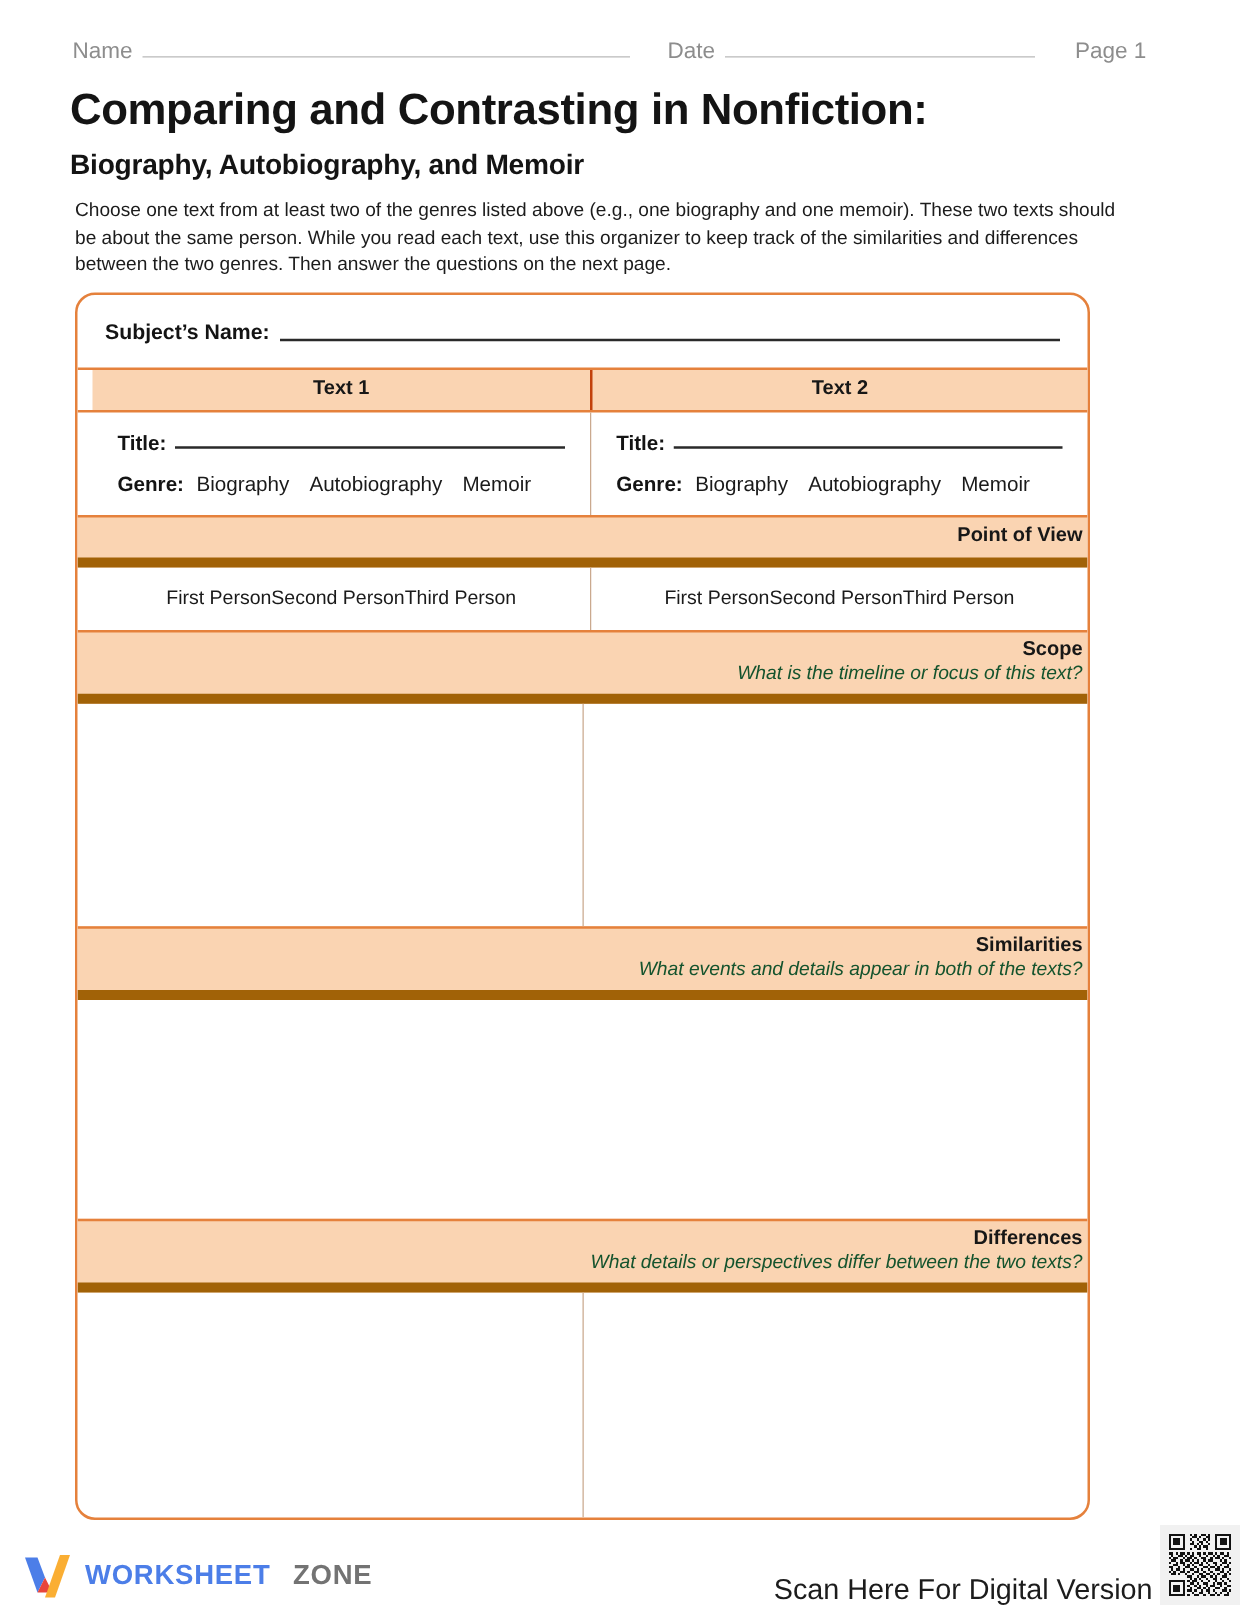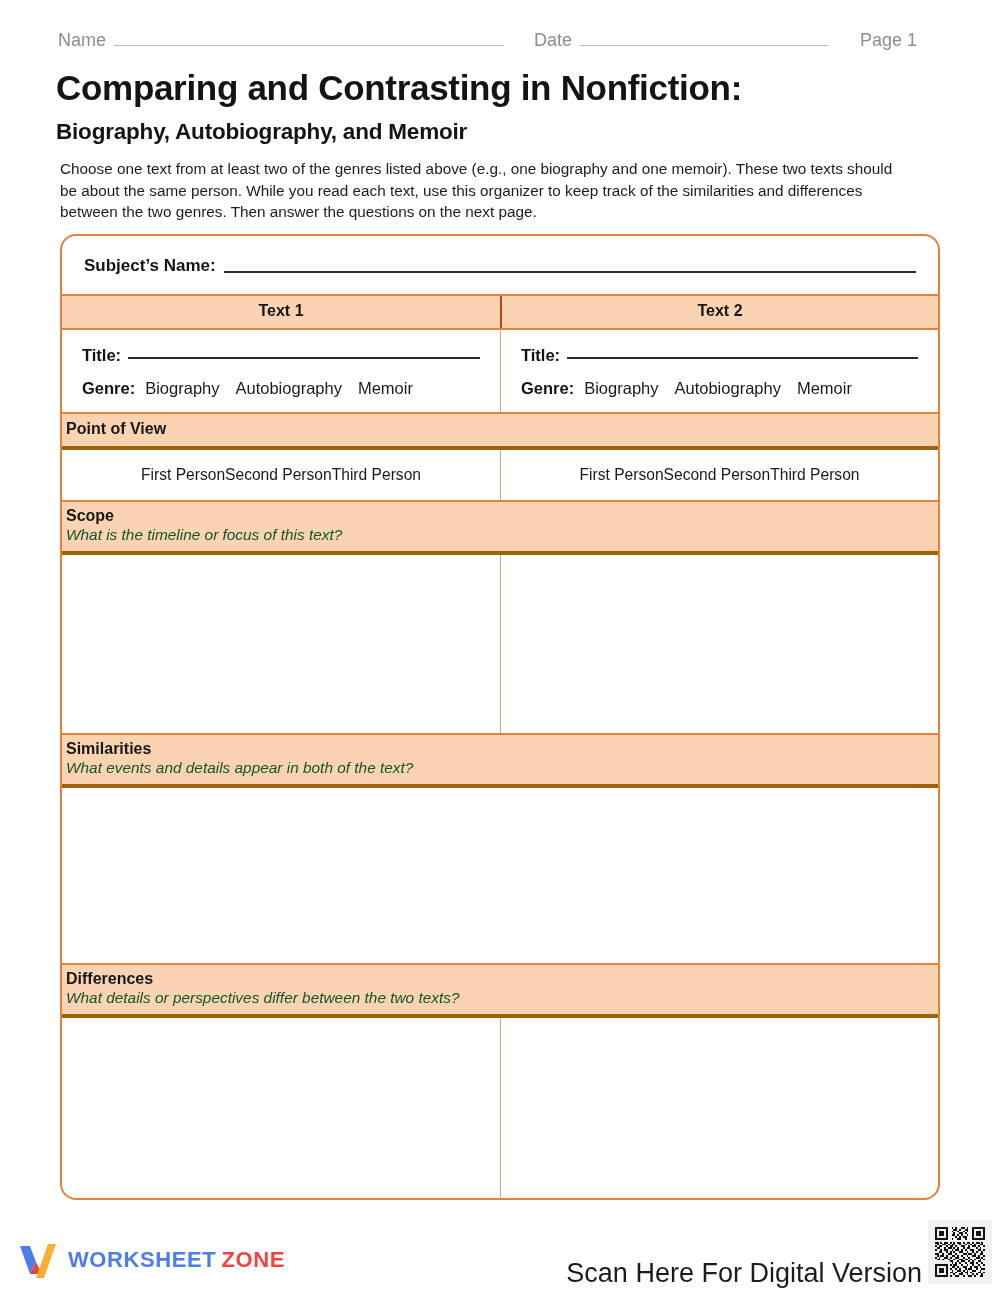--- a/index.html
+++ b/index.html
@@ -67,32 +67,32 @@
     font-size: 15.3px;
     line-height: 21.5px;
     color: #1c1c1c;
   }
 
   
   .organizer {
     position: absolute;
     left: 60px;
     top: 234px;
-    width: 880px;
+    width: 812px;
     border: 2.5px solid #E5813C;
     border-radius: 16px;
     overflow: hidden;
     background: #ffffff;
   }
-  .row { display: flex; width: 100%; }
+  .row { display: flex; width: 100%; padding-left: 12px; }
   .band {
     background: #FAD4B2;
     border-top: 2px solid #E5813C;
-    border-bottom: 4px solid #a16207;
-    text-align: left;
+    border-bottom: 8px solid #a16207;
+    text-align: right;
     padding: 5px 4px 7px;
   }
   .band-title {
     font-size: 16px;
     font-weight: bold;
     color: #171717;
   }
   .band-sub {
     font-size: 15.4px;
     font-style: italic;
@@ -201,27 +201,27 @@
     align-items: center;
   }
   .logo-mark { width: 46px; height: 40px; }
   .logo-text {
     margin-left: 6px;
     font-size: 22px;
     font-weight: bold;
     letter-spacing: 0.6px;
   }
   .logo-worksheet { color: #4C7EE8; }
-  .logo-zone { color: #ef4444; margin-left: 5px; }
+  .logo-zone { color: #737373; margin-left: 18px; }
 
   .scan-text {
     position: absolute;
     right: 78px;
     top: 46px;
-    font-size: 27px;
+    font-size: 23px;
     color: #1c1c1c;
   }
   .qr {
     position: absolute;
     left: 928px;
     top: 1220px;
     width: 64px;
     height: 64px;
     background: #F1F1F1;
     padding: 5px;
@@ -305,21 +305,21 @@
       <div class="band-title">Scope</div>
       <div class="band-sub">What is the timeline or focus of this text?</div>
     </div>
     <div class="answer-row h-scope">
       <div class="answer-cell"></div>
       <div class="answer-cell"></div>
     </div>
 
     <div class="band">
       <div class="band-title">Similarities</div>
-      <div class="band-sub">What events and details appear in both of the text?</div>
+      <div class="band-sub">What events and details appear in both of the texts?</div>
     </div>
     <div class="answer-row h-similar">
       <div class="answer-full"></div>
     </div>
 
     <div class="band">
       <div class="band-title">Differences</div>
       <div class="band-sub">What details or perspectives differ between the two texts?</div>
     </div>
     <div class="answer-row h-diff">

